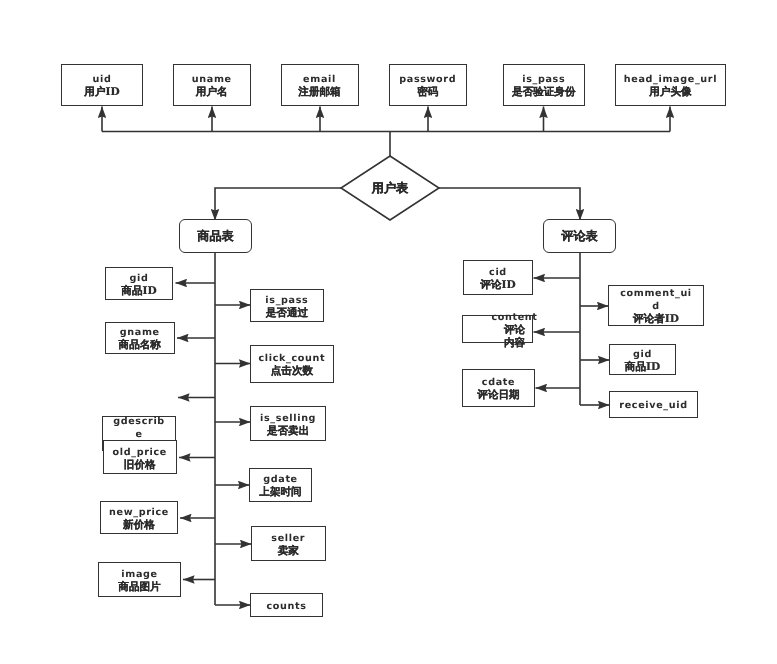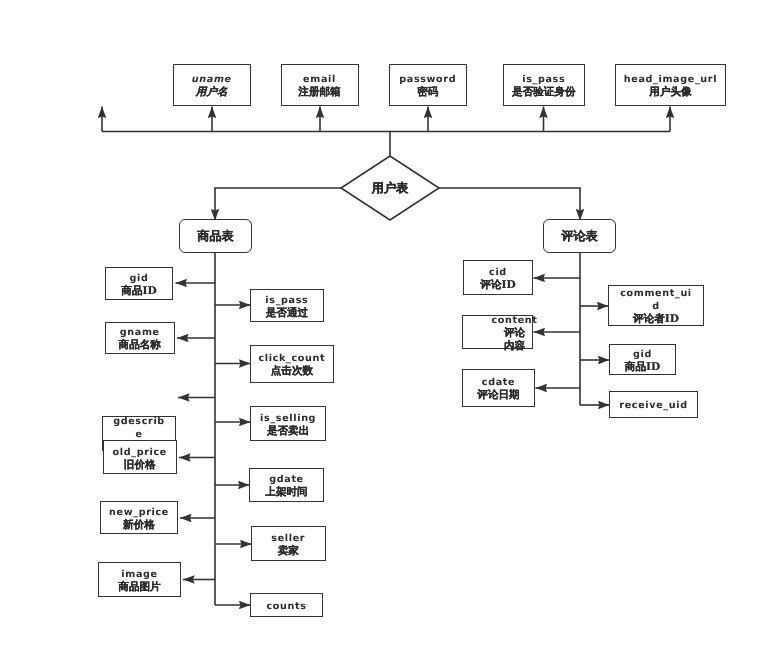--- a/index.html
+++ b/index.html
@@ -76,21 +76,25 @@
       <path marker-end="url(#ah)" d="M580,278 L533.5,278"></path>
       <path marker-end="url(#ah)" d="M580,332 L533.5,332"></path>
       <path marker-end="url(#ah)" d="M580,388 L535.5,388"></path>
 
       <path marker-end="url(#ah)" d="M580,306 L608.5,306"></path>
       <path marker-end="url(#ah)" d="M580,360 L609.5,360"></path>
       <path marker-end="url(#ah)" d="M580,405 L609.5,405"></path>
     </g>
   </svg>
 
-  <div class="node attr" style="left:172.5px;top:64px;width:78.5px;height:41.5px;font-style:italic;">
+  <div class="node attr" style="left:61px;top:64px;width:82px;height:41.5px;">
+    <span class="en">uid</span>
+    <span class="cn">用户ID</span>
+  </div>
+  <div class="node attr" style="left:172.5px;top:64px;width:78.5px;height:41.5px;">
     <span class="en">uname</span>
     <span class="cn">用户名</span>
   </div>
   <div class="node attr" style="left:280.5px;top:64px;width:78px;height:41.5px;">
     <span class="en">email</span>
     <span class="cn">注册邮箱</span>
   </div>
   <div class="node attr" style="left:389px;top:64px;width:77.5px;height:41.5px;text-align:right;">
     <span class="en">password</span>
     <span class="cn">密码</span>
@@ -146,37 +150,37 @@
     <span class="cn">是否通过</span>
   </div>
   <div class="node attr" style="left:250px;top:345.4px;width:83.8px;height:37.4px;">
     <span class="en">click_count</span>
     <span class="cn">点击次数</span>
   </div>
   <div class="node attr" style="left:250px;top:406.4px;width:76.2px;height:34.4px;">
     <span class="en">is_selling</span>
     <span class="cn">是否卖出</span>
   </div>
-  <div class="node attr" style="left:249px;top:468px;width:75px;height:33.6px;">
+  <div class="node attr" style="left:249px;top:468px;width:63px;height:33.6px;">
     <span class="en">gdate</span>
     <span class="cn">上架时间</span>
   </div>
   <div class="node attr" style="left:251px;top:525.8px;width:74.5px;height:35.2px;">
     <span class="en">seller</span>
     <span class="cn">卖家</span>
   </div>
   <div class="node attr" style="left:250px;top:593px;width:73px;height:24px;">
     <span class="en">counts</span>
   </div>
 
   <div class="node attr" style="left:463px;top:260px;width:70px;height:35px;">
     <span class="en">cid</span>
     <span class="cn">评论ID</span>
   </div>
-  <div class="node attr" style="left:462px;top:315px;width:71px;height:34px;padding-left:36px;">
+  <div class="node attr" style="left:462px;top:315px;width:71px;height:28px;padding-left:36px;">
     <span class="en">content</span>
     <span class="cn">评论内容</span>
   </div>
   <div class="node attr" style="left:462px;top:369px;width:73px;height:38px;">
     <span class="en">cdate</span>
     <span class="cn">评论日期</span>
   </div>
 
   <div class="node attr wrap" style="left:608px;top:285px;width:96px;height:41px;">
     <span class="en">comment_ui</span>

